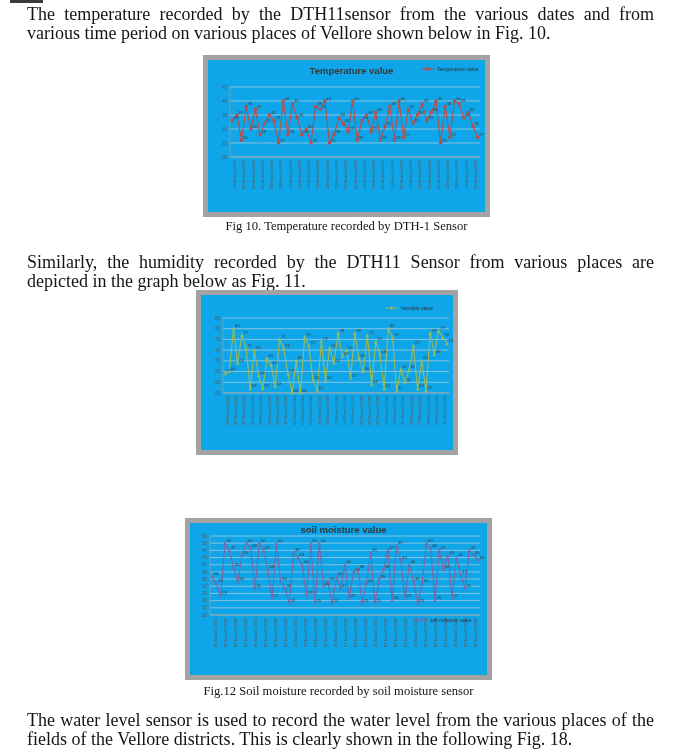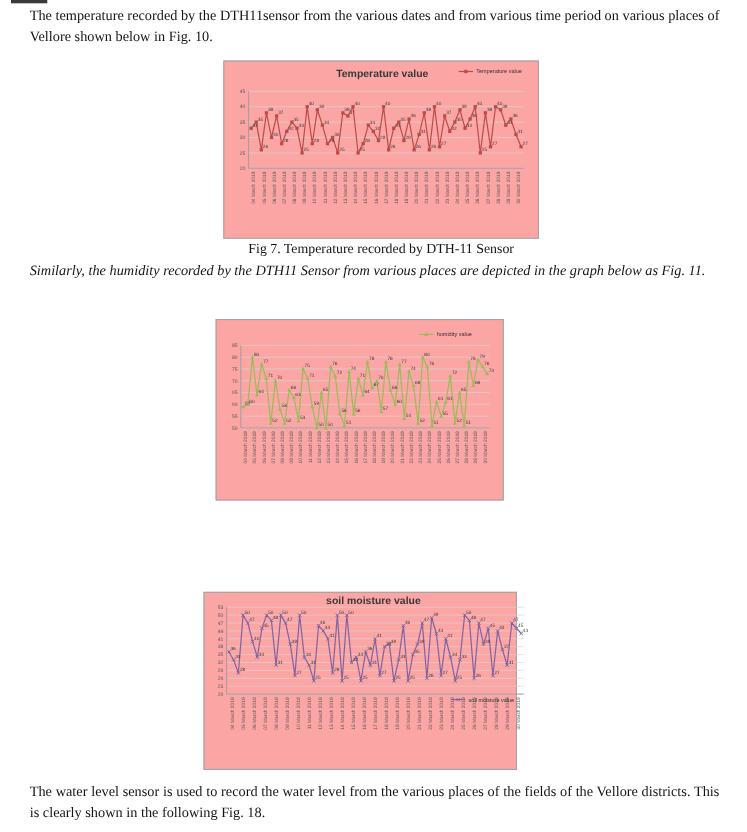--- a/index.html
+++ b/index.html
@@ -3,24 +3,24 @@
 <meta charset="utf-8">
 <style>
   * { margin:0; padding:0; box-sizing:border-box; }
   html,body { background:#ffffff; }
   #page {
     position:relative; width:679px; height:756px; background:#fff;
     font-family:"Liberation Serif", serif; color:#1a1a1a; overflow:hidden;
   }
   .para {
     position:absolute; left:27px; width:627px;
-    font-size:13px; line-height:18.5px; text-align:justify; color:#141414;
+    font-size:18px; line-height:18.5px; text-align:justify; color:#141414;
   }
   .chart-box {
-    position:absolute; background:#fca5a5; border:1px solid #a3a3a3;
+    position:absolute; background:#0ea5e9; border:5px solid #a3a3a3;
   }
   .chart-box svg { overflow:visible; display:block; }
   .fig-caption {
     position:absolute; font-size:12.6px; color:#141414; text-align:center;
   }
   .edge-artifact {
     position:absolute; left:10px; top:0; width:33px; height:3px; background:#3a3a3a;
   }
 </style>
 </head>
@@ -183,23 +183,23 @@
         <rect x="263.55555555555554" y="64.7" width="3" height="3" fill="#BE4B48"></rect>
         <text x="266.4555555555555" y="64.8" font-size="4.3" fill="#3a3a3a" font-family="&quot;Liberation Sans&quot;,sans-serif">31</text>
         <rect x="268.1851851851852" y="75.9" width="3" height="3" fill="#BE4B48"></rect>
         <text x="271.0851851851852" y="76" font-size="4.3" fill="#3a3a3a" font-family="&quot;Liberation Sans&quot;,sans-serif">27</text>
         <text x="143.5" y="14" font-size="9.5" font-weight="bold" text-anchor="middle" fill="#383838" font-family="&quot;Liberation Sans&quot;,sans-serif">Temperature value</text>
         <line x1="213" y1="9" x2="226" y2="9" stroke="#BE4B48" stroke-width="1.1"></line>
         <rect x="218" y="7.5" width="3" height="3" fill="#BE4B48"></rect>
         <text x="229" y="10.8" font-size="5" fill="#333" font-family="&quot;Liberation Sans&quot;,sans-serif">Temperature value</text>
       </svg>
   </figure>
-  <div class="fig-caption" style="left:203px; top:219px; width:287px;">Fig 7. Temperature recorded by DTH-11 Sensor</div>
-
-  <p class="para" style="top:237px;font-style:italic;">Similarly, the humidity recorded by the DTH11 Sensor from various places are depicted in the graph below as Fig. 11.</p>
+  <div class="fig-caption" style="left:203px; top:219px; width:287px;">Fig 10. Temperature recorded by DTH-1 Sensor</div>
+
+  <p class="para" style="top:253px;">Similarly, the humidity recorded by the DTH11 Sensor from various places are depicted in the graph below as Fig. 11.</p>
 
   <figure class="chart-box" style="left:196px; top:290px; width:262px; height:165px;">
     <svg id="chart-1" width="262" height="165">
         <line x1="22" y1="98" x2="248" y2="98" stroke="#d6d6d6" stroke-width="0.6"></line>
         <text x="19" y="99.6" font-size="4.6" text-anchor="end" fill="#595959" font-family="&quot;Liberation Sans&quot;,sans-serif">50</text>
         <line x1="22" y1="87.28571428571429" x2="248" y2="87.28571428571429" stroke="#d6d6d6" stroke-width="0.6"></line>
         <text x="19" y="88.88571428571429" font-size="4.6" text-anchor="end" fill="#595959" font-family="&quot;Liberation Sans&quot;,sans-serif">55</text>
         <line x1="22" y1="76.57142857142857" x2="248" y2="76.57142857142857" stroke="#d6d6d6" stroke-width="0.6"></line>
         <text x="19" y="78.17142857142856" font-size="4.6" text-anchor="end" fill="#595959" font-family="&quot;Liberation Sans&quot;,sans-serif">60</text>
         <line x1="22" y1="65.85714285714286" x2="248" y2="65.85714285714286" stroke="#d6d6d6" stroke-width="0.6"></line>
@@ -350,21 +350,21 @@
         <text x="243.12222222222223" y="40.885714285714286" font-size="4.3" fill="#3a3a3a" font-family="&quot;Liberation Sans&quot;,sans-serif">76</text>
         <path d="M245.90740740740742 46.81428571428572L247.70740740740743 50.214285714285715L244.1074074074074 50.214285714285715Z" fill="#9BBB59"></path>
         <text x="247.30740740740742" y="47.31428571428572" font-size="4.3" fill="#3a3a3a" font-family="&quot;Liberation Sans&quot;,sans-serif">73</text>
         <line x1="184" y1="13" x2="197" y2="13" stroke="#9BBB59" stroke-width="1.1"></line>
         <path d="M190.5 11.1L192.3 14.5L188.7 14.5Z" fill="#9BBB59"></path>
         <text x="200" y="14.8" font-size="5" fill="#333" font-family="&quot;Liberation Sans&quot;,sans-serif">humidity value</text>
       </svg>
   </figure>
 
 
-  <figure class="chart-box" style="left:185px; top:538px; width:285px; height:162px;">
+  <figure class="chart-box" style="left:185px; top:518px; width:307px; height:162px;">
     <svg id="chart-2" width="307" height="162">
         <line x1="20" y1="92" x2="290" y2="92" stroke="#d6d6d6" stroke-width="0.6"></line>
         <text x="17" y="93.6" font-size="4.6" text-anchor="end" fill="#595959" font-family="&quot;Liberation Sans&quot;,sans-serif">20</text>
         <line x1="20" y1="84.81818181818181" x2="290" y2="84.81818181818181" stroke="#d6d6d6" stroke-width="0.6"></line>
         <text x="17" y="86.41818181818181" font-size="4.6" text-anchor="end" fill="#595959" font-family="&quot;Liberation Sans&quot;,sans-serif">23</text>
         <line x1="20" y1="77.63636363636364" x2="290" y2="77.63636363636364" stroke="#d6d6d6" stroke-width="0.6"></line>
         <text x="17" y="79.23636363636363" font-size="4.6" text-anchor="end" fill="#595959" font-family="&quot;Liberation Sans&quot;,sans-serif">26</text>
         <line x1="20" y1="70.45454545454545" x2="290" y2="70.45454545454545" stroke="#d6d6d6" stroke-width="0.6"></line>
         <text x="17" y="72.05454545454545" font-size="4.6" text-anchor="end" fill="#595959" font-family="&quot;Liberation Sans&quot;,sans-serif">29</text>
         <line x1="20" y1="63.27272727272727" x2="290" y2="63.27272727272727" stroke="#d6d6d6" stroke-width="0.6"></line>
@@ -538,16 +538,17 @@
         <path d="M282.07142857142856 30.65151515151515L285.07142857142856 33.65151515151515M282.07142857142856 33.65151515151515L285.07142857142856 30.65151515151515" stroke="#8064A2" stroke-width="0.9" fill="none"></path>
         <text x="284.97142857142853" y="30.75151515151515" font-size="4.3" fill="#3a3a3a" font-family="&quot;Liberation Sans&quot;,sans-serif">45</text>
         <path d="M286.35714285714283 35.43939393939394L289.35714285714283 38.43939393939394M286.35714285714283 38.43939393939394L289.35714285714283 35.43939393939394" stroke="#8064A2" stroke-width="0.9" fill="none"></path>
         <text x="289.2571428571428" y="35.53939393939394" font-size="4.3" fill="#3a3a3a" font-family="&quot;Liberation Sans&quot;,sans-serif">43</text>
         <text x="153.5" y="10" font-size="9.5" font-weight="bold" text-anchor="middle" fill="#383838" font-family="&quot;Liberation Sans&quot;,sans-serif">soil moisture value</text>
         <line x1="224" y1="97" x2="237" y2="97" stroke="#8064A2" stroke-width="1.1"></line>
         <path d="M229 95.5L232 98.5M229 98.5L232 95.5" stroke="#8064A2" stroke-width="0.9" fill="none"></path>
         <text x="240" y="98.8" font-size="5" fill="#333" font-family="&quot;Liberation Sans&quot;,sans-serif">soil moisture value</text>
       </svg>
   </figure>
+  <div class="fig-caption" style="left:185px; top:684px; width:307px;">Fig.12 Soil moisture recorded by soil moisture sensor</div>
 
   <p class="para" style="top:711px;">The water level sensor is used to record the water level from the various places of the fields of the Vellore districts. This is clearly shown in the following Fig. 18.</p>
 
 </div>
 
 </body></html>

